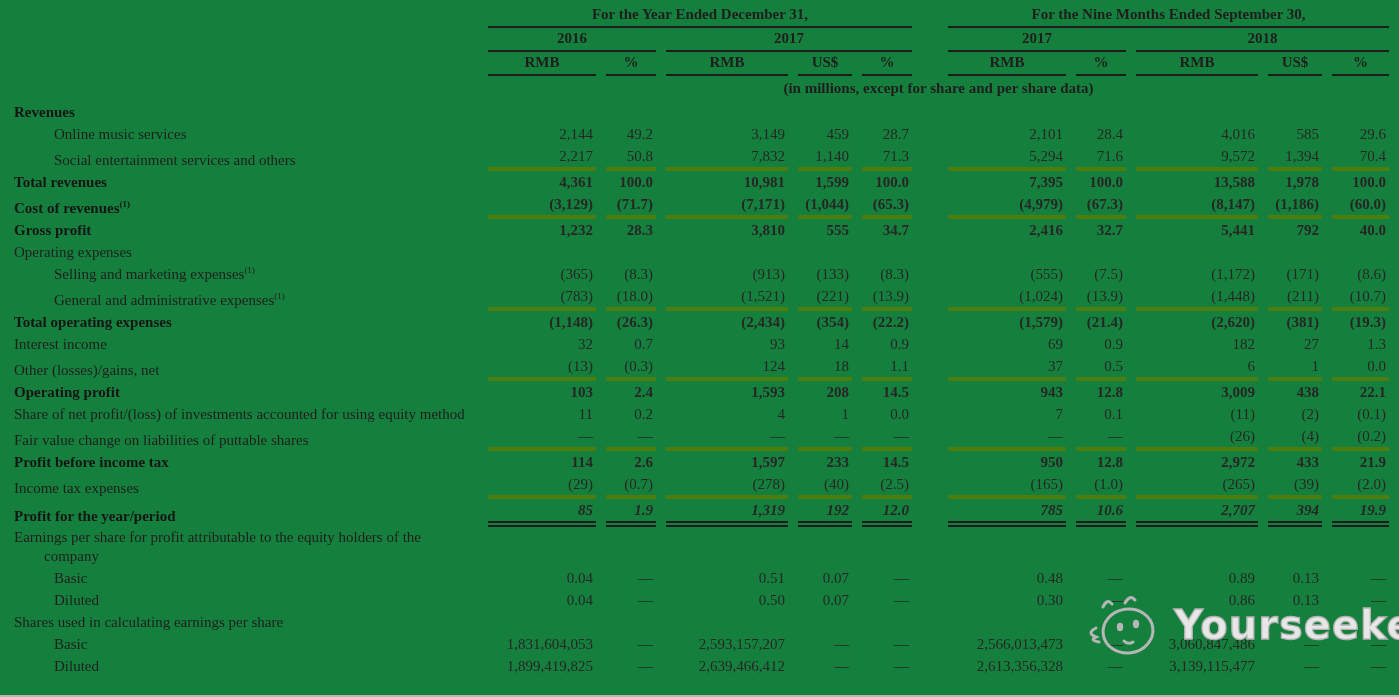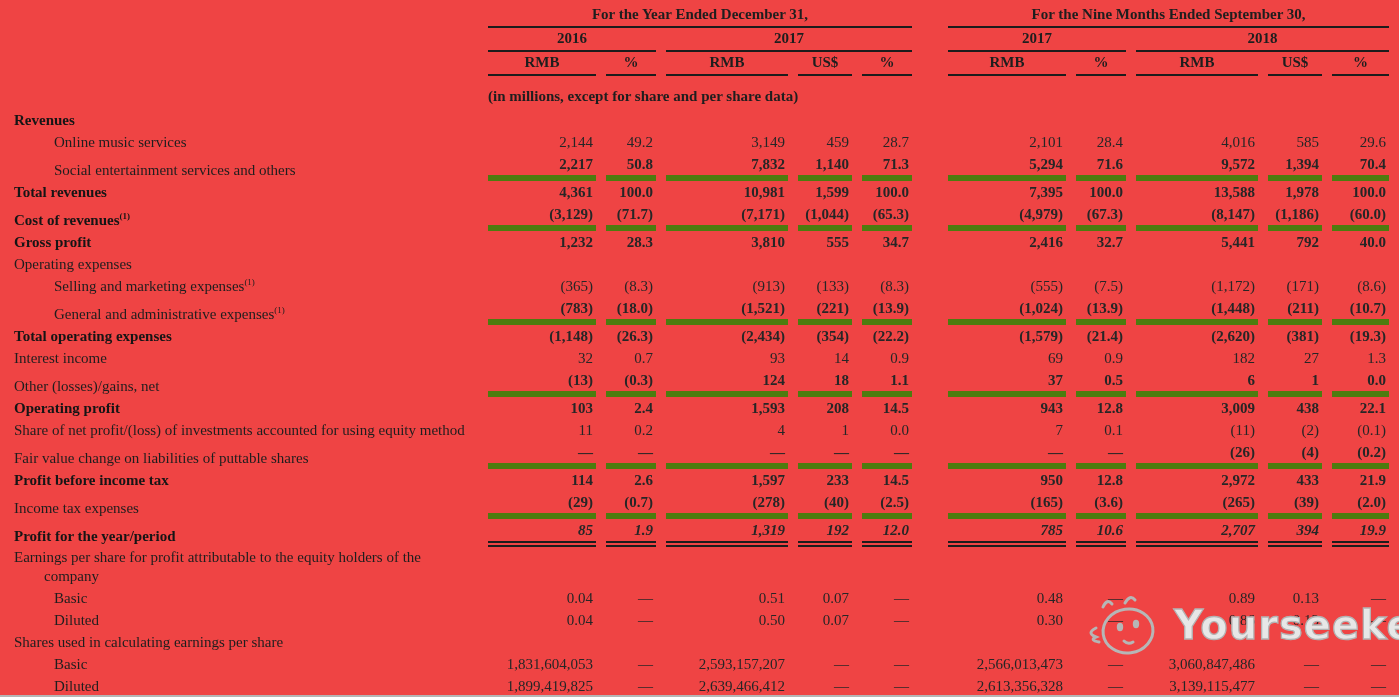--- a/index.html
+++ b/index.html
@@ -1,20 +1,20 @@
 <!DOCTYPE html>
 <html><head>
 <meta charset="utf-8">
 <style>
   html,body{margin:0;padding:0;}
   body{background:#ffffff;}
   .page{
     position:relative;
     width:1399px;height:697px;
-    background:#ef4444;
+    background:#15803d;
     overflow:hidden;
     font-family:"Liberation Serif","DejaVu Serif",serif;
     color:#1e1e1e;
   }
   table.fin{
     position:absolute;top:4px;left:0;
     width:1399px;
     table-layout:fixed;
     border-collapse:separate;
     border-spacing:10px 0;
@@ -23,29 +23,29 @@
   }
   th,td{padding:1px 2px;vertical-align:bottom;overflow:visible;white-space:nowrap;}
   thead th{
     font-weight:bold;text-align:center;
     border-bottom:2px solid #1c1c1c;
     padding:0 0 2px 0;
   }
   td.corner{border:none;}
   td.gap,th.gap{border:none;padding:0;}
   .note-cell{
-    text-align:left;font-weight:bold;
-    padding:10px 0 3px 0;
+    text-align:center;font-weight:bold;
+    padding:2px 0 3px 0;
   }
   td.label{text-align:left;padding-left:4px;}
   td.label.ind{padding-left:44px;margin-top:44px;}
   td.label.wrap{white-space:normal;padding-left:34px;text-indent:-30px;line-height:19px;}
   td.num{text-align:right;padding-right:3px;color:#262626;}
   .b{font-weight:bold;color:#151515;}
-  td.num.rule-single{border-bottom:6px solid #4d7c0f;font-weight:bold;}
+  td.num.rule-single{border-bottom:4px solid #4d7c0f;}
   td.num.rule-double{border-bottom:6px double #1c1c1c;font-style:italic;}
   td.num.vmid{vertical-align:middle;margin-top:14px;}
   sup{font-size:9px;line-height:0;vertical-align:super;}
   .watermark{
     position:absolute;left:1084px;top:590px;
     display:flex;align-items:center;gap:8px;
     pointer-events:none;
   }
   .wm-text{
     font-family:"DejaVu Sans","Liberation Sans",sans-serif;
@@ -339,21 +339,21 @@
         </tr>
         <tr>
           <td class="label">Income tax expenses</td>
           <td class="num rule-single">(29)</td>
           <td class="num rule-single">(0.7)</td>
           <td class="num rule-single">(278)</td>
           <td class="num rule-single">(40)</td>
           <td class="num rule-single">(2.5)</td>
           <td class="gap"></td>
           <td class="num rule-single">(165)</td>
-          <td class="num rule-single">(3.6)</td>
+          <td class="num rule-single">(1.0)</td>
           <td class="num rule-single">(265)</td>
           <td class="num rule-single">(39)</td>
           <td class="num rule-single">(2.0)</td>
         </tr>
         <tr>
           <td class="label b">Profit for the year/period</td>
           <td class="num b rule-double">85</td>
           <td class="num b rule-double">1.9</td>
           <td class="num b rule-double">1,319</td>
           <td class="num b rule-double">192</td>

